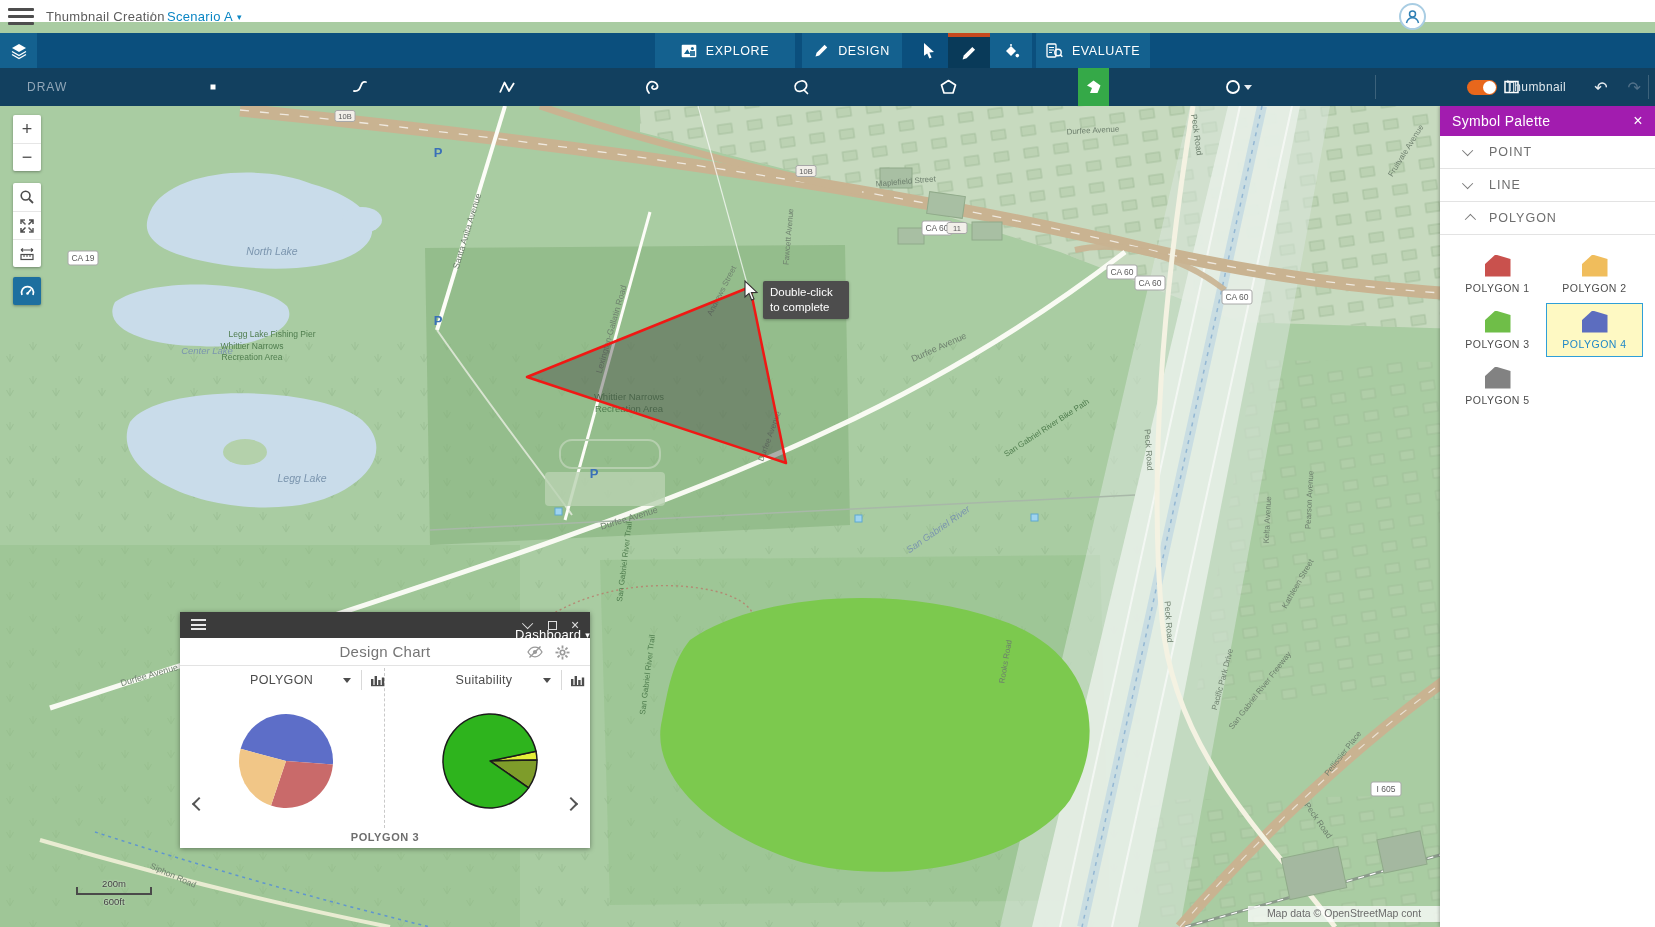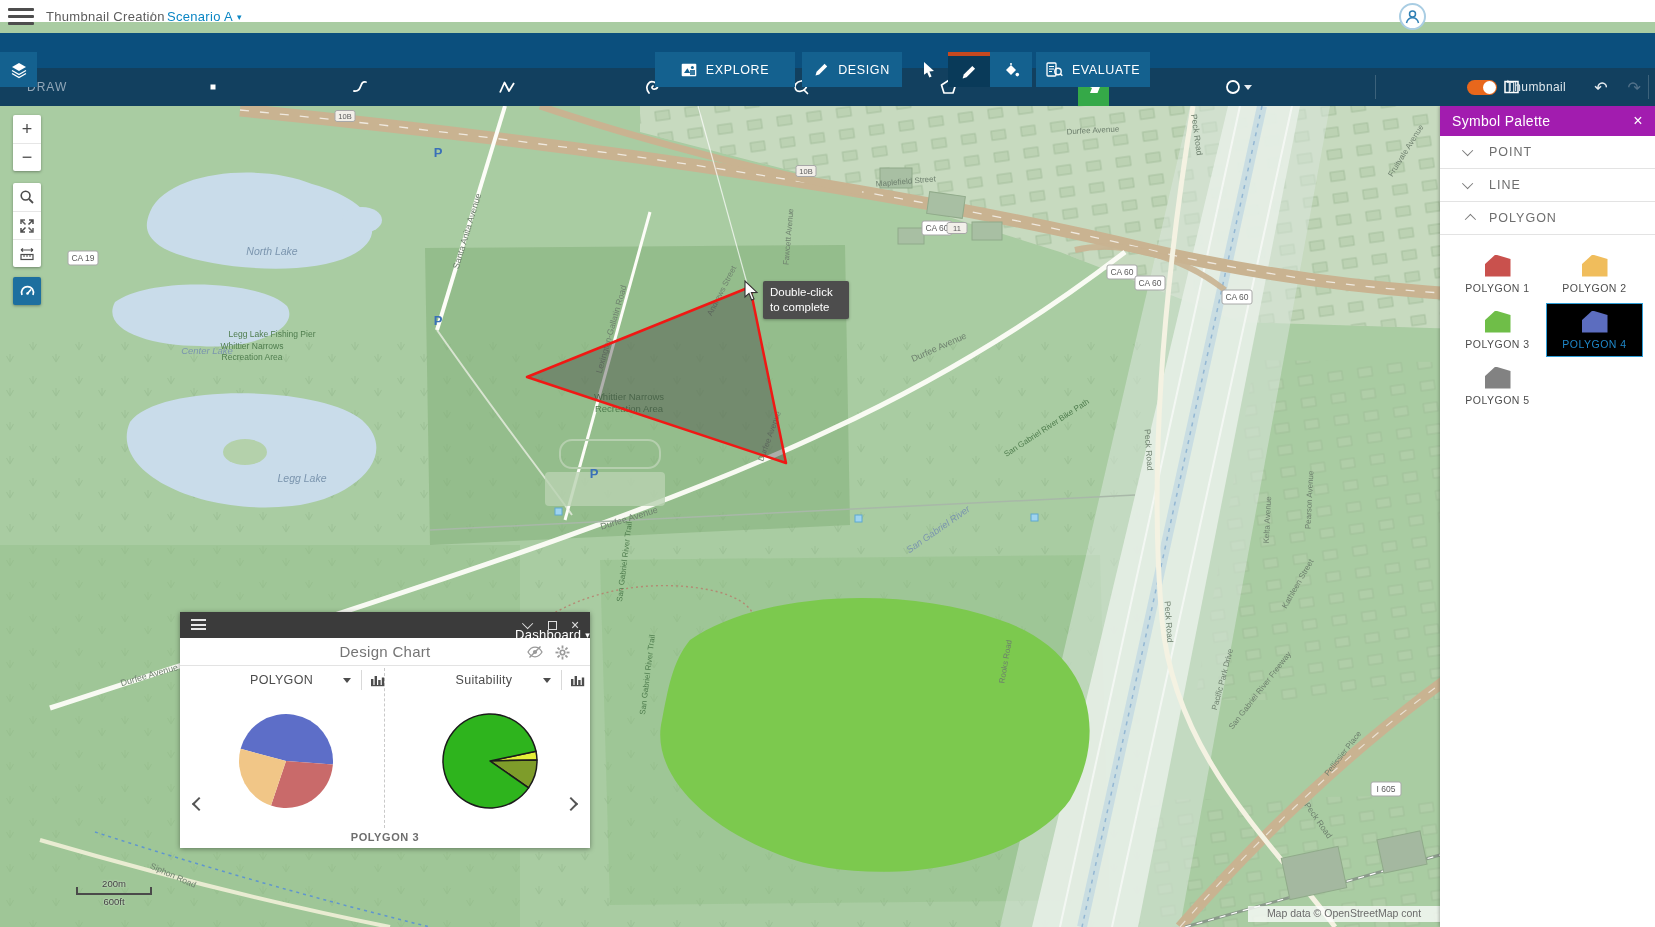--- a/index.html
+++ b/index.html
@@ -12,21 +12,21 @@
   .hamburger span { display:block; height:3px; background:#4d4d4d; margin-bottom:4px; border-radius:1px; }
   .crumb-root { position:absolute; left:46px; top:9px; font-size:13px; color:#5c5c5c; letter-spacing:.3px; }
   .crumb-sep  { position:absolute; left:150px; top:9px; font-size:13px; color:#8a8a8a; }
   .crumb-scen { position:absolute; left:167px; top:9px; font-size:13px; color:#0b86c4; letter-spacing:.3px; cursor:pointer; }
   .crumb-scen .caret { font-size:9px; vertical-align:1px; margin-left:4px; }
   .avatar { position:absolute; left:1399px; top:3px; width:27px; height:27px; border-radius:50%; border:2px solid #a9cde3; background:#fff; cursor:pointer; }
   .avatar svg { position:absolute; left:3px; top:3px; }
 
   
   .navbar { position:absolute; left:0; top:33px; width:1655px; height:35px; background:#0b4f7d; z-index:29; }
-  .nav-sq { position:absolute; top:0; height:35px; display:flex; align-items:center; justify-content:center; cursor:pointer;margin-top:19px; }
+  .nav-sq { position:absolute; top:0; height:35px; display:flex; align-items:center; justify-content:center; cursor:pointer; }
   .layers-btn { left:0; width:37px; background:#14618f; }
   .nav-btn { background:#14618f; color:#fff; font-size:12.5px; letter-spacing:.6px; display:flex; align-items:center; justify-content:center; gap:9px; }
   .nav-btn svg { flex:0 0 auto; }
   .btn-explore { left:655px; width:140px; }
   .btn-design  { left:802px; width:100px; }
   .tool-arrow  { left:910px; width:38px; }
   .tool-pencil { left:948px; width:42px; background:#093a59; border-top:4px solid #c7491f; }
   .tool-bucket { left:990px; width:42px; background:#14618f; }
   .btn-evaluate{ left:1036px; width:114px; }
 
@@ -75,21 +75,21 @@
   
   .palette { position:absolute; left:1440px; top:106px; width:215px; height:821px; background:#fff; z-index:20; box-shadow:-1px 0 3px rgba(0,0,0,.25); }
   .pal-header { height:30px; background:#a21caf; color:#fff; font-size:14px; display:flex; align-items:center; padding:0 12px; letter-spacing:.3px; }
   .pal-header .close { margin-left:auto; font-size:16px; cursor:pointer; line-height:1; }
   .pal-row { height:33px; display:flex; align-items:center; border-bottom:1px solid #e3e3e3; color:#6e6e6e; font-size:12.5px; letter-spacing:1px; cursor:pointer;padding-left:9px; }
   .chev { width:8px; height:8px; border-left:1.5px solid #7a7a7a; border-bottom:1.5px solid #7a7a7a; margin:0 16px 0 16px; flex:0 0 auto; }
   .chev.down { transform:rotate(-45deg) translateY(-2px); }
   .chev.up   { transform:rotate(135deg) translateY(-2px); }
   .swatch-grid { display:grid; grid-template-columns:97px 97px; margin:12px 0 0 9px; row-gap:2px; }
   .sw-cell { height:54px; display:flex; flex-direction:column; align-items:center; justify-content:center; border:1.5px solid transparent; cursor:pointer; }
-  .sw-cell.selected { background:#000000; border-color:#2f9fd8; }
+  .sw-cell.selected { background:#fef9c3; border-color:#2f9fd8; }
   .sw-shape { width:26px; height:22px; clip-path:polygon(0 45%, 42% 0, 100% 20%, 100% 100%, 0 100%); }
   .sw-label { margin-top:5px; font-size:10.5px; letter-spacing:.5px; color:#4d4d4d; }
   .sw-cell.selected .sw-label { color:#1f87c8; }
 
   
   .dash { position:absolute; left:180px; top:612px; width:410px; height:236px; z-index:15; background:#fff; box-shadow:0 1px 5px rgba(0,0,0,.4); }
   .dash-titlebar { position:relative; height:26px; background:#3b3b3b; color:#fff; }
   .dash-burger { position:absolute; left:11px; top:7px; width:15px; cursor:pointer; }
   .dash-burger span { display:block; height:2px; background:#e8e8e8; margin-bottom:2.5px; }
   .dash-title { position:absolute; left:0; right:0; top:15px; text-align:right; font-size:13px; letter-spacing:.3px; cursor:pointer;text-decoration:underline; }

